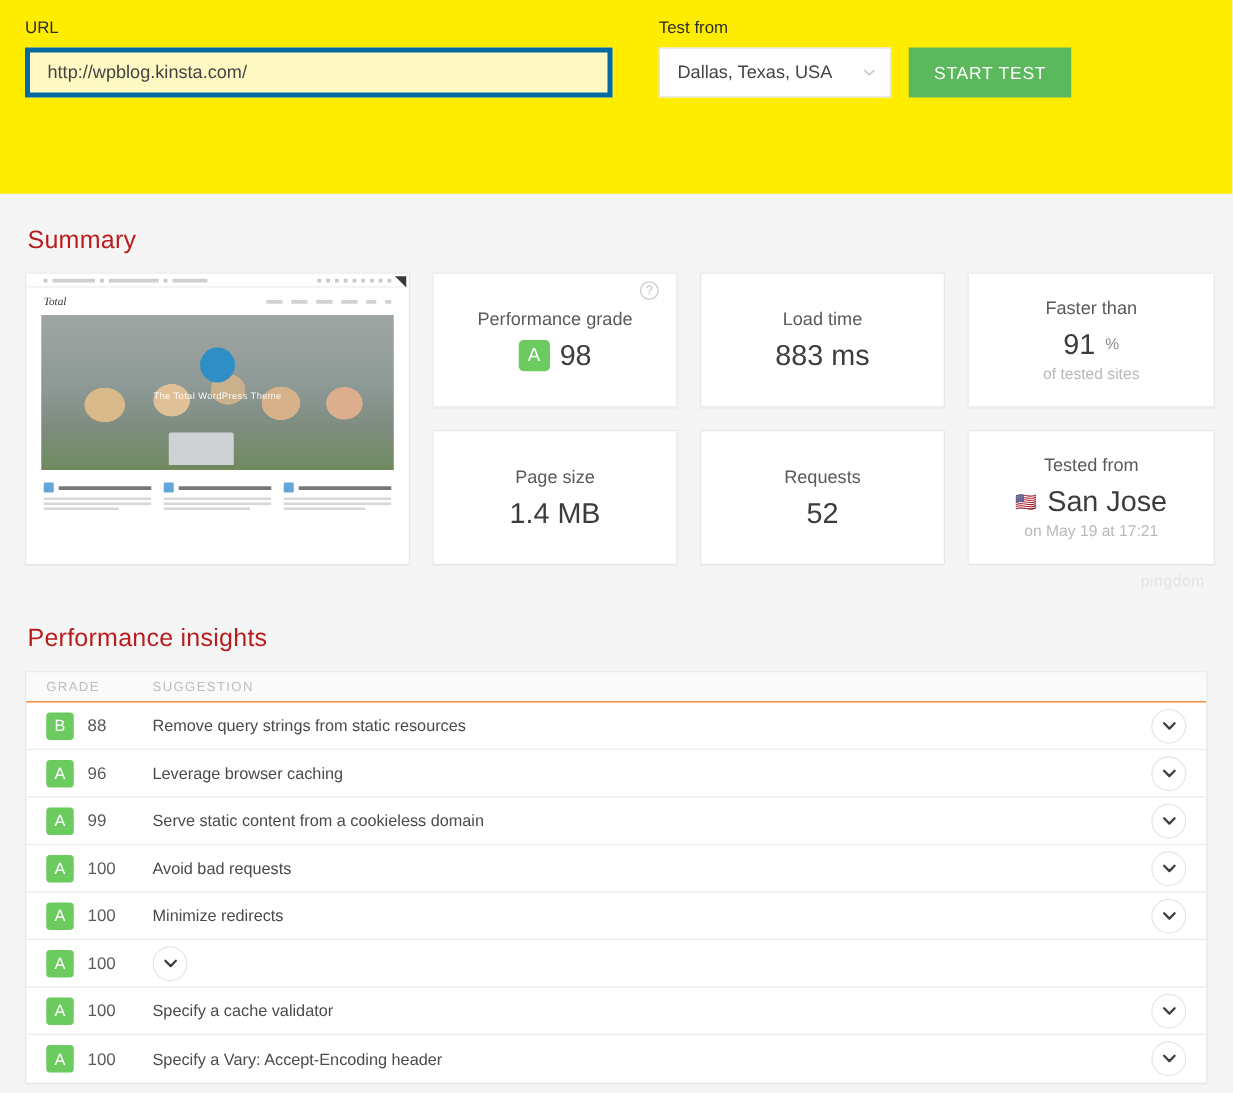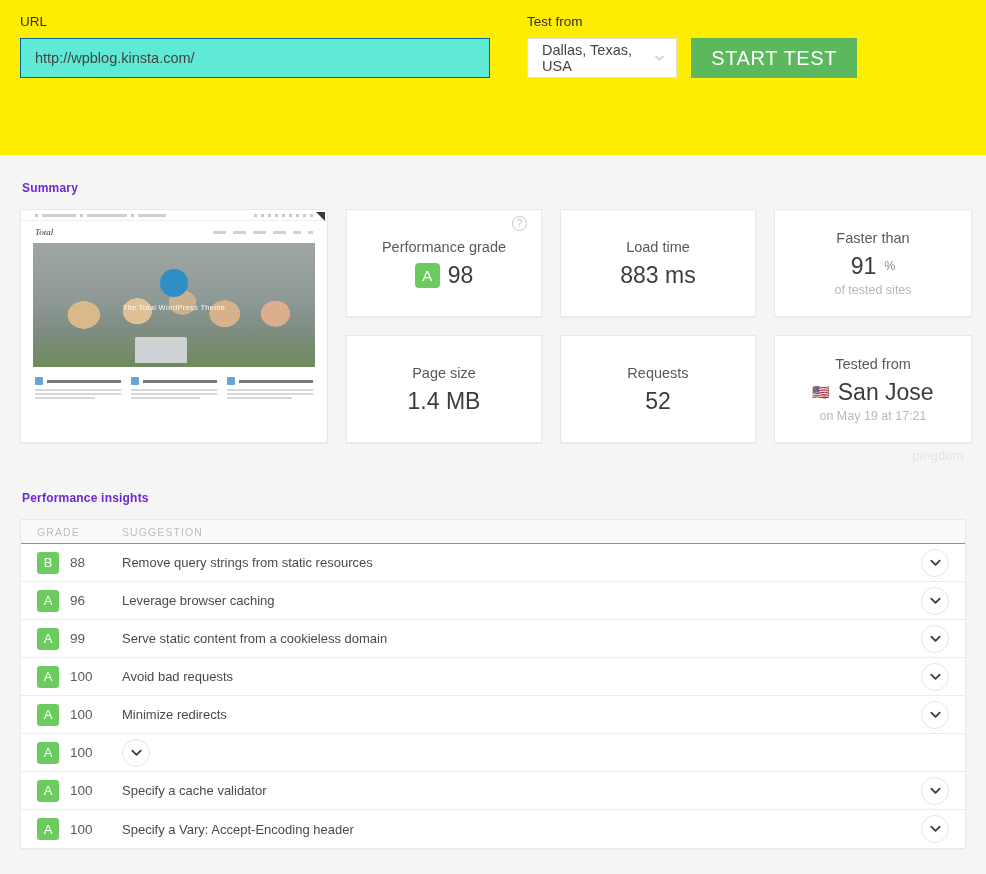--- a/index.html
+++ b/index.html
@@ -29,22 +29,22 @@
   .field-label {
     font-size: 13.5px;
     color: #2f2f2f;
     line-height: 16px;
     margin-bottom: 8px;
     display: block;
   }
   .text-input {
     width: 100%;
     height: 40px;
-    border: 1px solid #0369a1;
-    background: #5eead4;
+    border: 4px solid #0369a1;
+    background: #fef9c3;
     font-family: "Liberation Sans", sans-serif;
     font-size: 14.5px;
     color: #444;
     padding: 0 14px;
     outline: none;
     border-radius: 0;
   }
   .select-wrap { position: relative; width: 100%; }
   .select-input {
     width: 100%;
@@ -67,34 +67,34 @@
     pointer-events: none;
   }
   .chevron-sm svg { display: block; }
   .start-btn {
     height: 40px;
     margin-left: 14px;
     background: #5cb85c;
     border: none;
     color: #ffffff;
     font-family: "Liberation Sans", sans-serif;
-    font-size: 20px;
+    font-size: 14px;
     letter-spacing: .6px;
     padding: 0 20px;
     cursor: pointer;
     white-space: nowrap;
   }
   .btn-align { display: flex; align-items: flex-end; padding-bottom: 0; }
 
   
   .page { padding: 0 20px; }
   .section-title {
-    font-size: 12px;
-    font-weight: bold;
-    color: #6d28d9;
+    font-size: 20px;
+    font-weight: normal;
+    color: #b91c1c;
     margin: 26px 0 14px 2px;
     letter-spacing: .2px;
   }
 
   
   .summary-grid {
     display: grid;
     grid-template-columns: 308px 196px 196px 198px;
     grid-template-rows: 108px 108px;
     gap: 18px;

